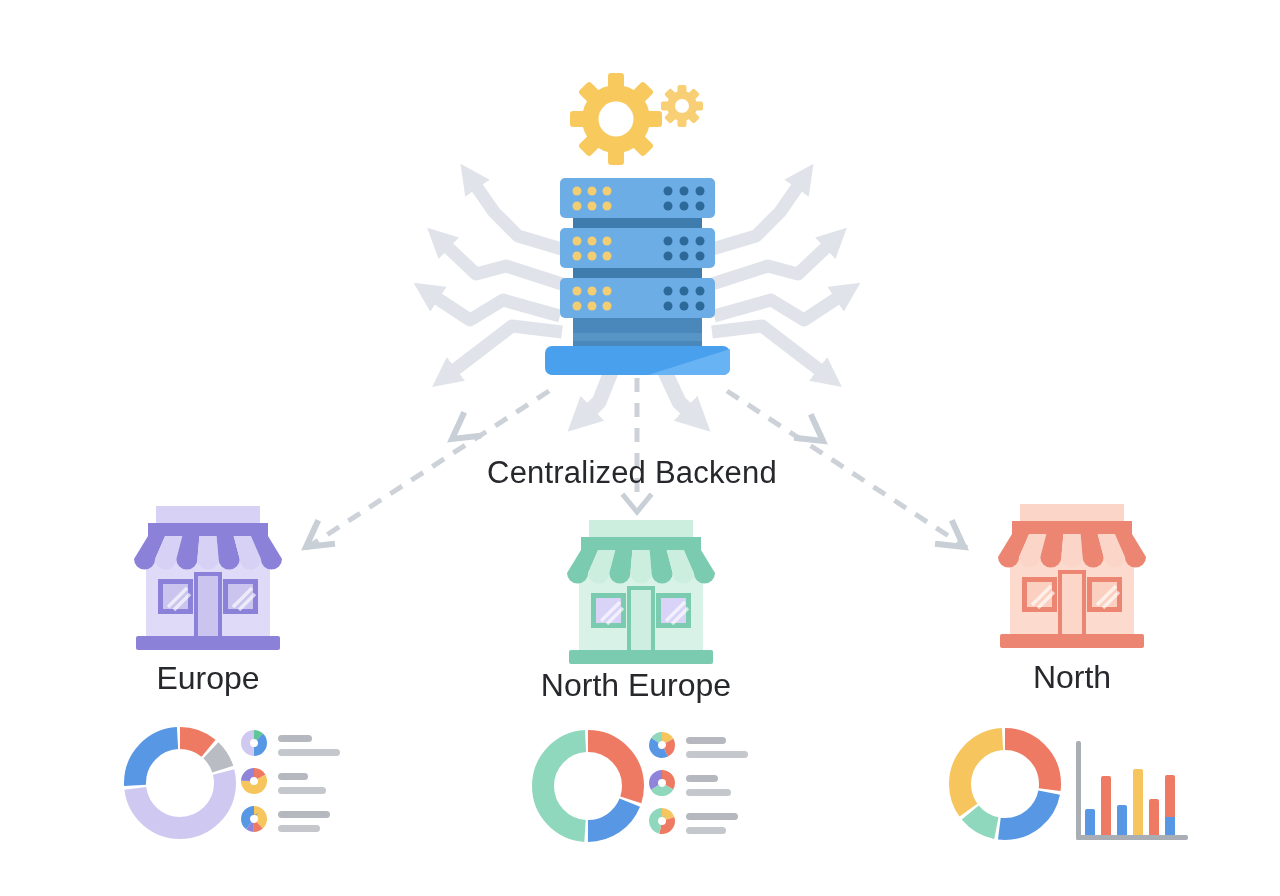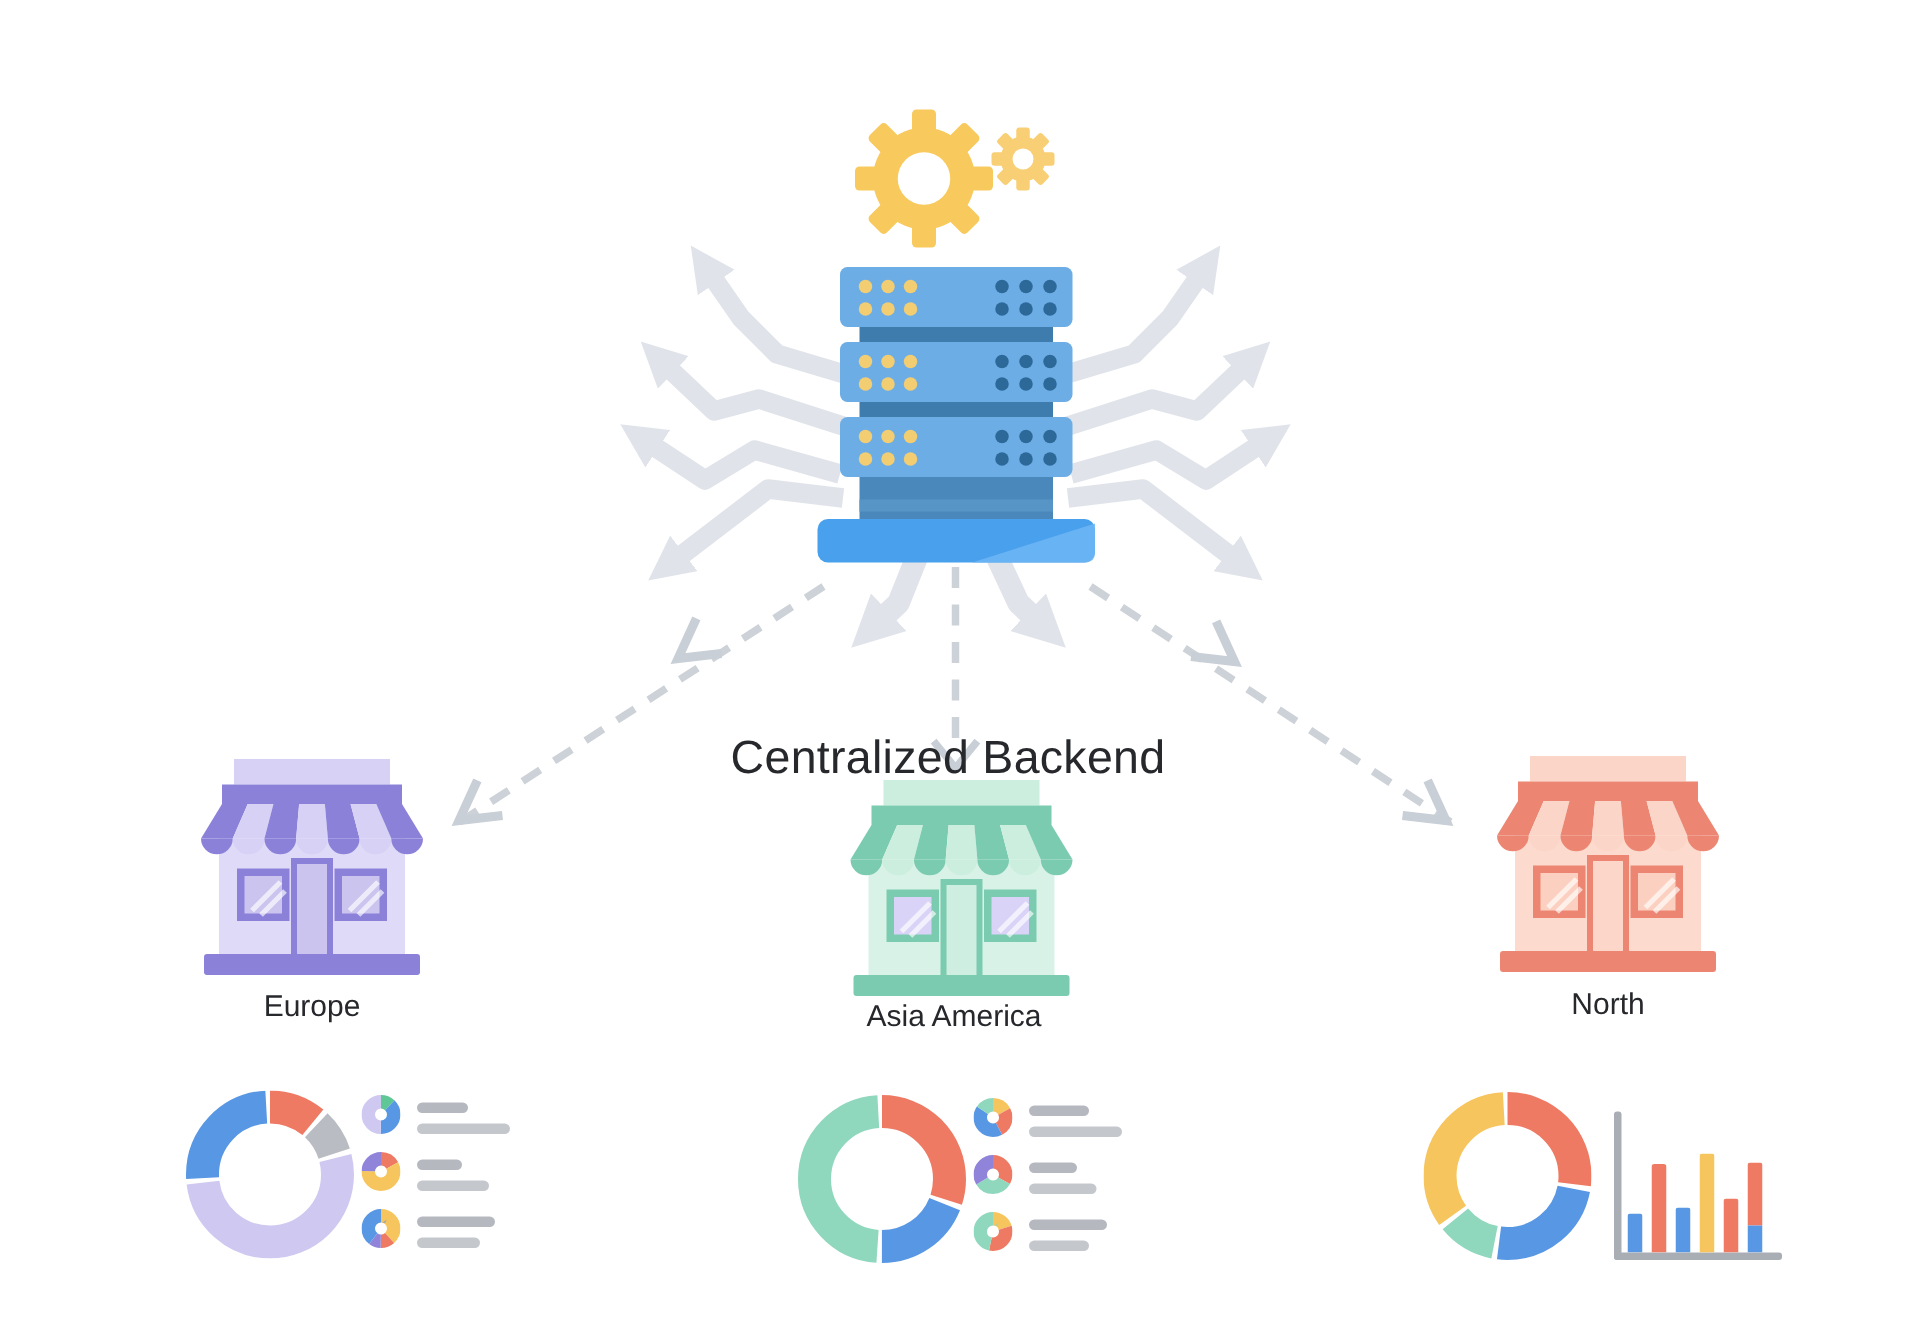--- a/index.html
+++ b/index.html
@@ -1,23 +1,23 @@
 <!DOCTYPE html>
 <html><head>
 <meta charset="utf-8">
 <style>
   html,body{margin:0;padding:0;background:#ffffff;}
   .canvas{position:relative;width:1280px;height:896px;background:#ffffff;overflow:hidden;
           font-family:"Liberation Sans", sans-serif;}
   .overlay{position:absolute;left:0;top:0;z-index:1;}
   .icon-layer{position:absolute;z-index:2;}
   .backend-title{position:absolute;left:332px;top:455px;width:600px;text-align:center;z-index:3;
-                 font-size:31px;color:#26282c;letter-spacing:.2px;margin-top:32px;}
+                 font-size:31px;color:#26282c;letter-spacing:.2px;}
   .region-label{position:absolute;width:200px;text-align:center;z-index:3;
-                font-size:20px;color:#26282c;}
+                font-size:32px;color:#26282c;}
   .store{position:absolute;width:160px;height:150px;z-index:3;}
   .donut{position:absolute;z-index:3;}
   .legend{position:absolute;z-index:3;display:flex;flex-direction:column;gap:12px;}
   .legend-item{display:flex;align-items:center;gap:11px;height:26px;}
   .legend-lines{display:flex;flex-direction:column;gap:7px;}
   .ph-line{height:7px;border-radius:3.5px;background:#b5b9bf;}
   .ph-line:nth-child(2){opacity:.8;}
   .barchart{position:absolute;left:1076px;top:741px;width:112px;height:99px;z-index:3;}
   .yaxis{position:absolute;left:0;top:0;width:5px;height:99px;background:#a9aeb4;border-radius:2px;}
   .xaxis{position:absolute;left:0;bottom:0;width:112px;height:5px;background:#a9aeb4;border-radius:2px;}
@@ -221,21 +221,21 @@
     <path d="M40,103 L59,84 M46,106 L62,90" stroke="#ffffff" stroke-width="3.5" opacity="0.65" fill="none"></path>
     <rect x="95" y="75" width="35" height="35" fill="#ec8672"></rect>
     <rect x="100" y="80" width="25" height="25" fill="#fbd0c1"></rect>
     <path d="M105,103 L124,84 M111,106 L127,90" stroke="#ffffff" stroke-width="3.5" opacity="0.65" fill="none"></path>
     <rect x="66" y="68" width="28" height="64" fill="#ec8672"></rect>
     <rect x="70" y="72" width="20" height="60" fill="#fbd6c9"></rect>
     <rect x="8" y="132" width="144" height="14" rx="2" fill="#ec8672"></rect>
   </svg></div>
 
   <div class="region-label" style="left:108px;top:660px">Europe</div>
-  <div class="region-label" style="left:536px;top:667px">Asia America</div>
+  <div class="region-label" style="left:536px;top:667px">North Europe</div>
   <div class="region-label" style="left:972px;top:659px">North</div>
 
   <div class="donut" style="left:124px;top:727px"><svg width="112" height="112" viewBox="0 0 112 112">
         <circle cx="56" cy="56" r="45" fill="none" stroke="#ee7a63" stroke-width="22" stroke-dasharray="30.929200658769766 251.81413816431163" stroke-dashoffset="0" transform="rotate(-90 56 56)"></circle>
         <circle cx="56" cy="56" r="45" fill="none" stroke="#b9bdc3" stroke-width="22" stroke-dasharray="22.446900494077322 260.29643832900405" stroke-dashoffset="-33.929200658769766" transform="rotate(-90 56 56)"></circle>
         <circle cx="56" cy="56" r="45" fill="none" stroke="#cfc9f1" stroke-width="22" stroke-dasharray="146.85396957623314 135.88936924684825" stroke-dashoffset="-59.376101152847085" transform="rotate(-90 56 56)"></circle>
         <circle cx="56" cy="56" r="45" fill="none" stroke="#5897e3" stroke-width="22" stroke-dasharray="70.51326809400116 212.23007072908024" stroke-dashoffset="-209.23007072908024" transform="rotate(-90 56 56)"></circle>
       </svg></div>
   <div class="legend" style="left:241px;top:732px">
       <div class="legend-item">

